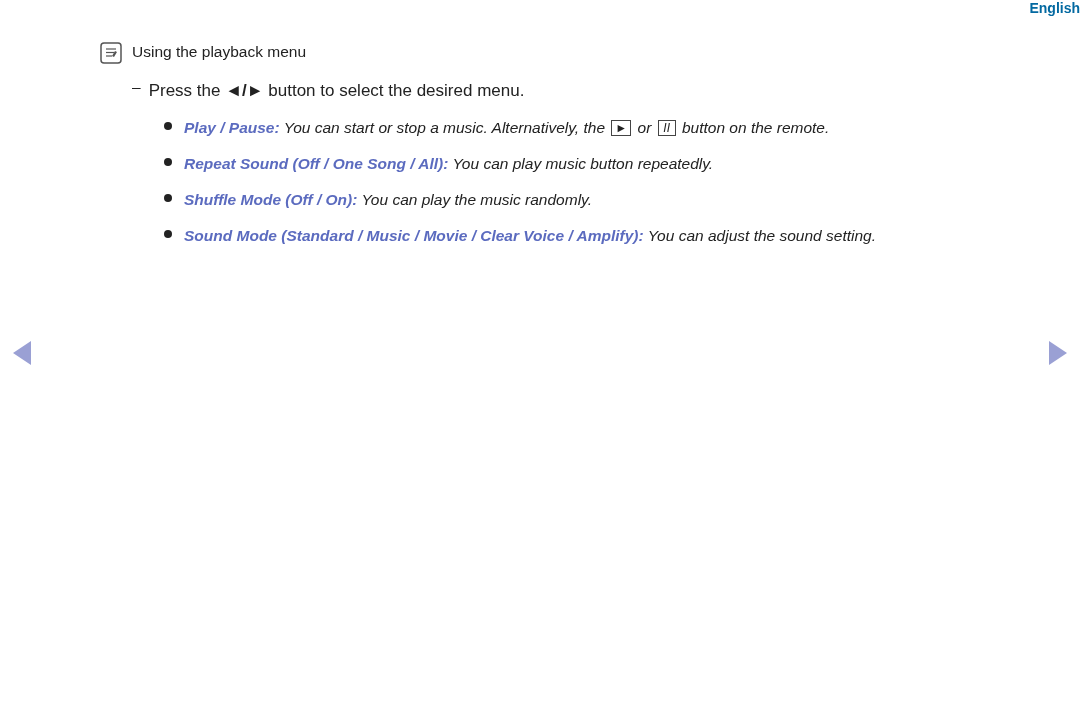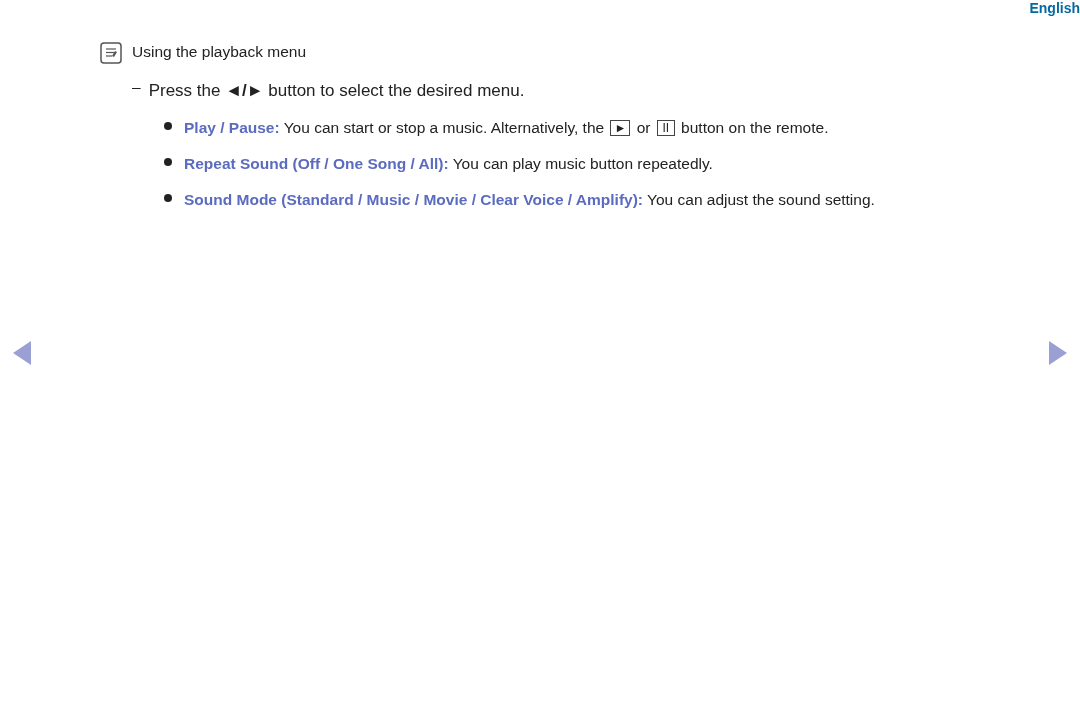--- a/index.html
+++ b/index.html
@@ -77,20 +77,21 @@
     }
 
     .left-right-arrow-symbol {
       font-weight: bold;
       color: #222;
     }
 
     .bullet-list {
       margin-left: 32px;
       list-style: none;
+      font-style: italic;
     }
 
     .bullet-list li {
       display: flex;
       align-items: flex-start;
       margin-bottom: 12px;
       font-size: 15.5px;
       color: #222;
       line-height: 1.55;
     }
@@ -230,20 +231,26 @@
           </div>
         </li>
 
         <li>
           <div class="bullet-dot"></div>
           <div class="li-content">
             <span class="blue-link">Repeat Sound (Off / One Song / All):</span><span> You can play music button repeatedly.</span>
           </div>
         </li>
 
+        <li>
+          <div class="bullet-dot"></div>
+          <div class="li-content">
+            <span class="blue-link">Shuffle Mode (Off / On):</span><span> You can play the music randomly.</span>
+          </div>
+        </li>
 
         <li>
           <div class="bullet-dot"></div>
           <div class="li-content">
             <span class="blue-link">Sound Mode (Standard / Music / Movie / Clear Voice / Amplify):</span><span> You can adjust the sound setting.</span>
           </div>
         </li>
 
       </ul>
     </div>

